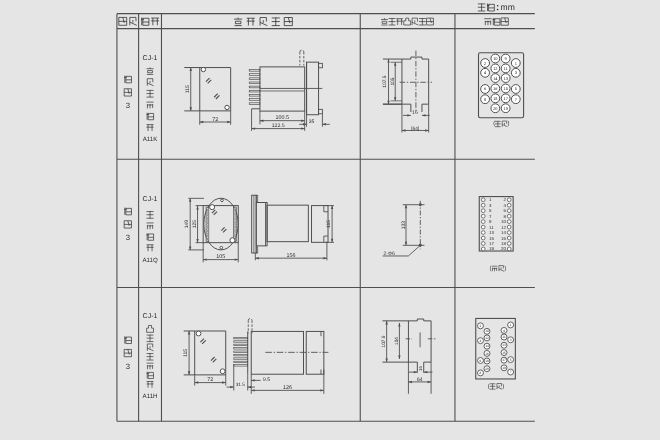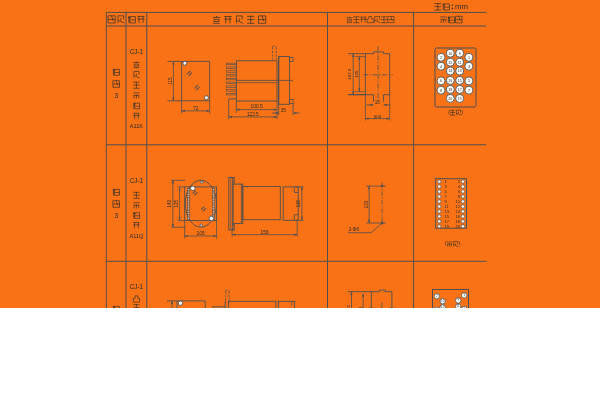--- a/index.html
+++ b/index.html
@@ -1,14 +1,14 @@
 <!DOCTYPE html>
 <html><head><meta charset="utf-8"><style>
 html,body{margin:0;padding:0;background:#ffffff;}
-#c{position:relative;width:600px;height:308px;background:#f97316;overflow:hidden;}
+#c{position:relative;width:600px;height:400px;background:#e5e5e5;overflow:hidden;}
 </style></head><body>
 <div id="c">
 <svg width="600" height="400" viewBox="0 0 600 400">
 <line x1="106.3" y1="12.4" x2="486.2" y2="12.4" stroke="#4f4f4f" stroke-width="1.0"></line>
 <line x1="106.3" y1="26.0" x2="486.2" y2="26.0" stroke="#4f4f4f" stroke-width="1.0"></line>
 <line x1="106.3" y1="144.8" x2="486.2" y2="144.8" stroke="#4f4f4f" stroke-width="1.0"></line>
 <line x1="106.3" y1="261.3" x2="486.2" y2="261.3" stroke="#4f4f4f" stroke-width="1.0"></line>
 <line x1="106.3" y1="383.0" x2="486.2" y2="383.0" stroke="#4f4f4f" stroke-width="1.0"></line>
 <line x1="106.3" y1="12.4" x2="106.3" y2="383.0" stroke="#4f4f4f" stroke-width="1.0"></line>
 <line x1="126.0" y1="12.4" x2="126.0" y2="383.0" stroke="#4f4f4f" stroke-width="1.0"></line>

